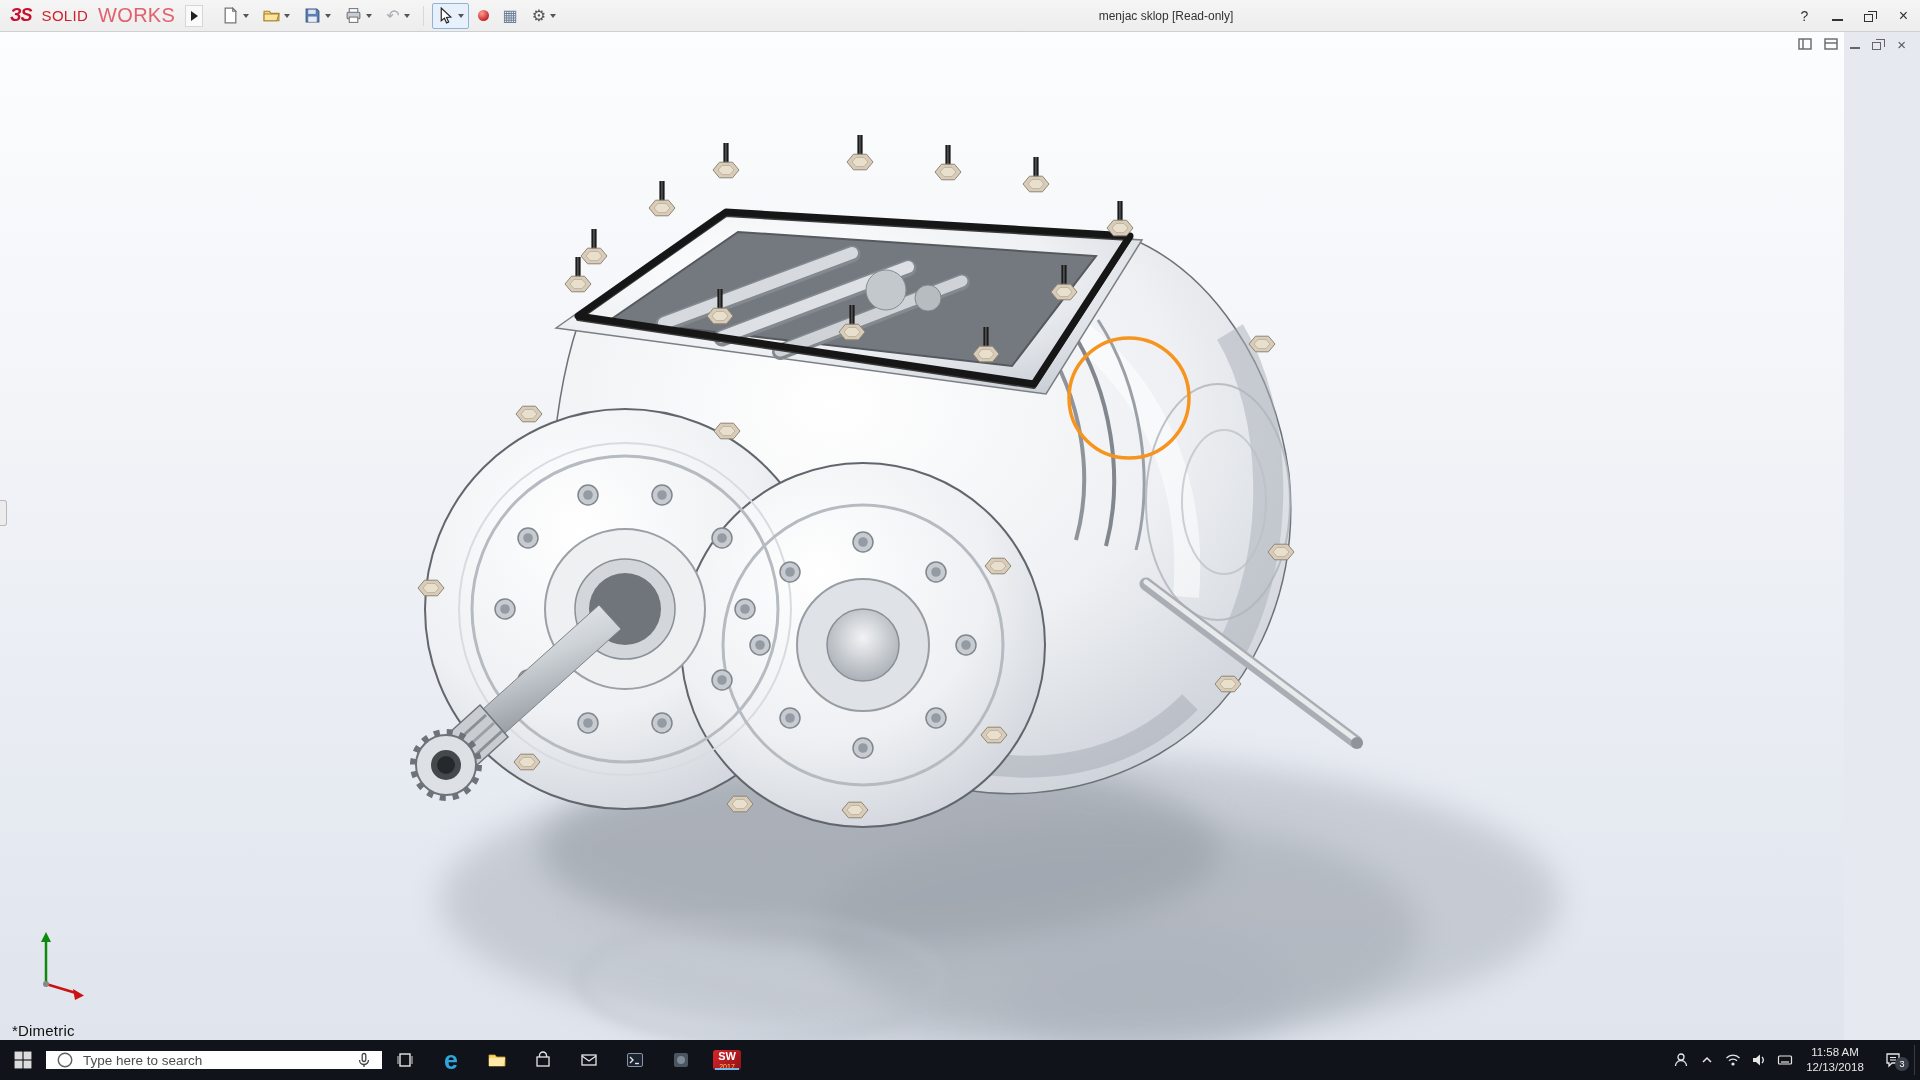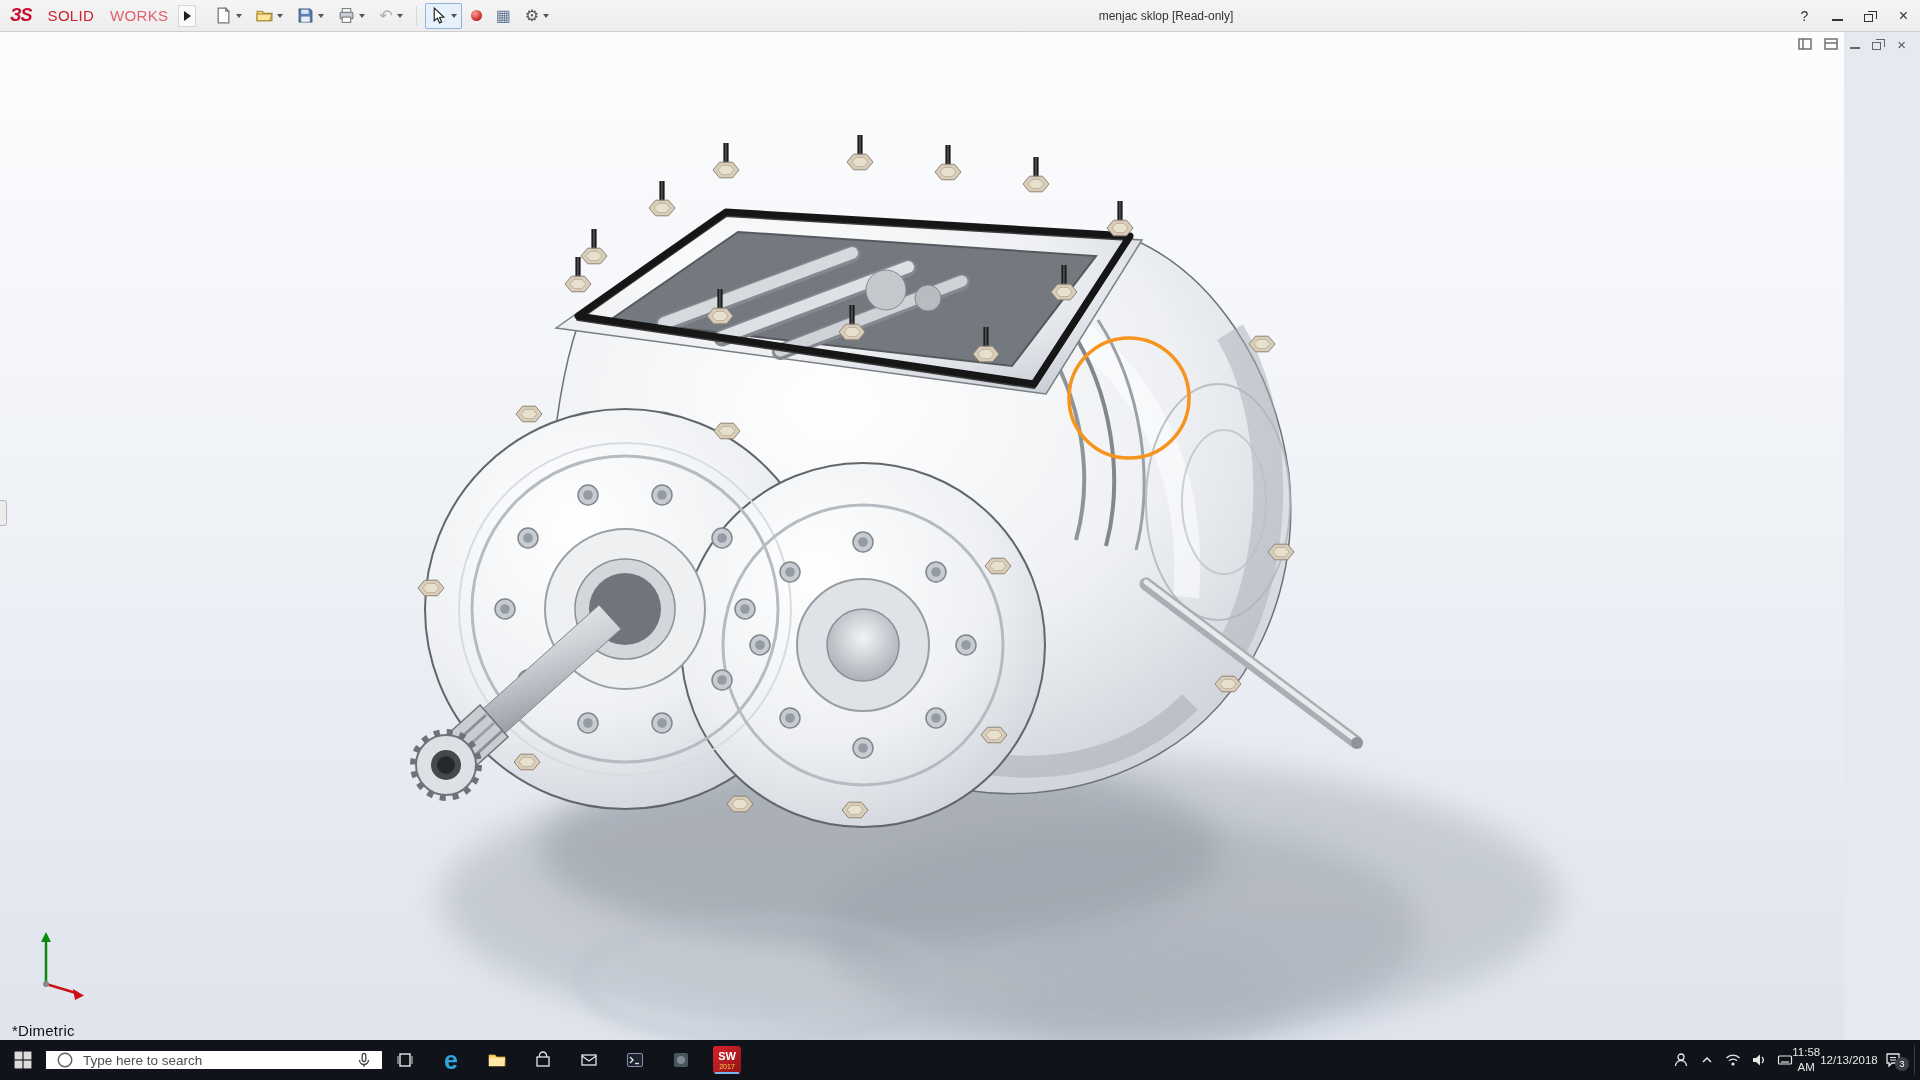--- a/index.html
+++ b/index.html
@@ -1,24 +1,24 @@
 <!DOCTYPE html>
 <html><head>
 <meta charset="utf-8">
 <style>
   *{box-sizing:border-box;margin:0;padding:0}
   html,body{width:1920px;height:1080px;overflow:hidden;font-family:"Liberation Sans",sans-serif;background:#e6e9ef}
   body{position:relative}
 
   
   .titlebar{position:absolute;top:0;left:0;width:1920px;height:32px;background:linear-gradient(#f5f5f5,#ededed);border-bottom:1px solid #cfcfcf;display:flex;align-items:center;z-index:30}
-  .brand{display:flex;align-items:center;gap:16px;padding:12px 10px;height:100%}
+  .brand{display:flex;align-items:center;gap:10px;padding:12px 10px;height:100%}
   .brand .mark{color:#c8102e;font-weight:bold;font-style:italic;font-size:18px;letter-spacing:-1px}
   .brand .bold{color:#d0212a;font-weight:normal;font-size:15px;letter-spacing:.3px}
-  .brand .light{color:#e2606c;font-size:15px;letter-spacing:.3px}
+  .brand .light{color:#e2606c;font-size:20px;letter-spacing:.3px}
   .menu-arrow{width:18px;height:22px;display:flex;align-items:center;justify-content:center;border:1px solid #d6d6d6;background:#fafafa;margin-right:14px}
   .menu-arrow i{width:0;height:0;border-top:5px solid transparent;border-bottom:5px solid transparent;border-left:7px solid #222}
   .toolbar{display:flex;align-items:center;gap:4px}
   .tb{display:flex;align-items:center;height:26px;padding:0 4px;border:1px solid transparent;border-radius:2px}
   .tb svg{width:17px;height:17px}
   .tb .glyph{font-size:16px;line-height:1}
   .tb.active{background:#e8f1fb;border-color:#8db4dd}
   .caret{width:0;height:0;border-left:3.5px solid transparent;border-right:3.5px solid transparent;border-top:4px solid #555;margin-left:4px}
   .tsep{width:1px;height:20px;background:#d8d8d8;margin:0 4px}
   .undo-glyph{color:#a9aeb4;font-size:17px}
@@ -52,29 +52,29 @@
 
   
   .taskbar{position:absolute;bottom:0;left:0;width:1920px;height:40px;background:#10141a;display:flex;align-items:center;z-index:40;color:#e6e6e6}
   .tk-btn{width:46px;display:flex;align-items:center;justify-content:center;flex:0 0 auto}
   .tk-btn svg{width:18px;height:18px}
   .search-box{width:336px;background:#fefefe;display:flex;align-items:center;gap:9px;padding:0 10px;flex:0 0 auto}
   .search-box svg{flex:0 0 auto}
   .search-box input{flex:1;border:none;outline:none;font-size:13.5px;color:#333;background:transparent;font-family:"Liberation Sans",sans-serif}
   .search-box input::placeholder{color:#4e4e4e}
   .edge-glyph{color:#30a5dd;font-size:25px;font-weight:bold;line-height:1}
-  .sw-icon{width:28px;height:28px;background:linear-gradient(135deg,#d8242b,#8f1216);border-radius:3px;display:flex;flex-direction:column;align-items:center;justify-content:center;line-height:1}
+  .sw-icon{width:28px;height:20px;background:linear-gradient(135deg,#d8242b,#8f1216);border-radius:3px;display:flex;flex-direction:column;align-items:center;justify-content:center;line-height:1}
   .sw-icon .l1{color:#fff;font-size:11px;font-weight:bold}
   .sw-icon .l2{color:#ffd24a;font-size:7px;margin-top:1px}
   .tk-app{position:relative}
   .tk-app.running::after{content:"";position:absolute;bottom:0;left:11px;right:11px;height:2px;background:#76b9ed}
   .tray{margin-left:auto;display:flex;align-items:stretch}
   .tray-ic{width:26px;display:flex;align-items:center;justify-content:center}
   .tray-ic svg{width:16px;height:16px}
-  .clock{width:74px;display:flex;align-items:center;justify-content:center;font-size:11.5px;line-height:1.3;text-align:center}
+  .clock{width:74px;display:flex;flex-direction:column;align-items:center;justify-content:center;font-size:11.5px;line-height:1.3;text-align:center}
   .action{width:42px;display:flex;align-items:center;justify-content:center;position:relative}
   .action svg{width:18px;height:18px}
   .action .badge{position:absolute;right:5px;bottom:4px;min-width:14px;height:14px;border-radius:7px;background:#39404a;color:#fff;font-size:9px;display:flex;align-items:center;justify-content:center;padding:0 3px}
   .show-desktop{width:6px;border-left:1px solid #3c3c3c}
 </style>
 </head>
 <body>
 
 <header class="titlebar">
   <div class="brand">

